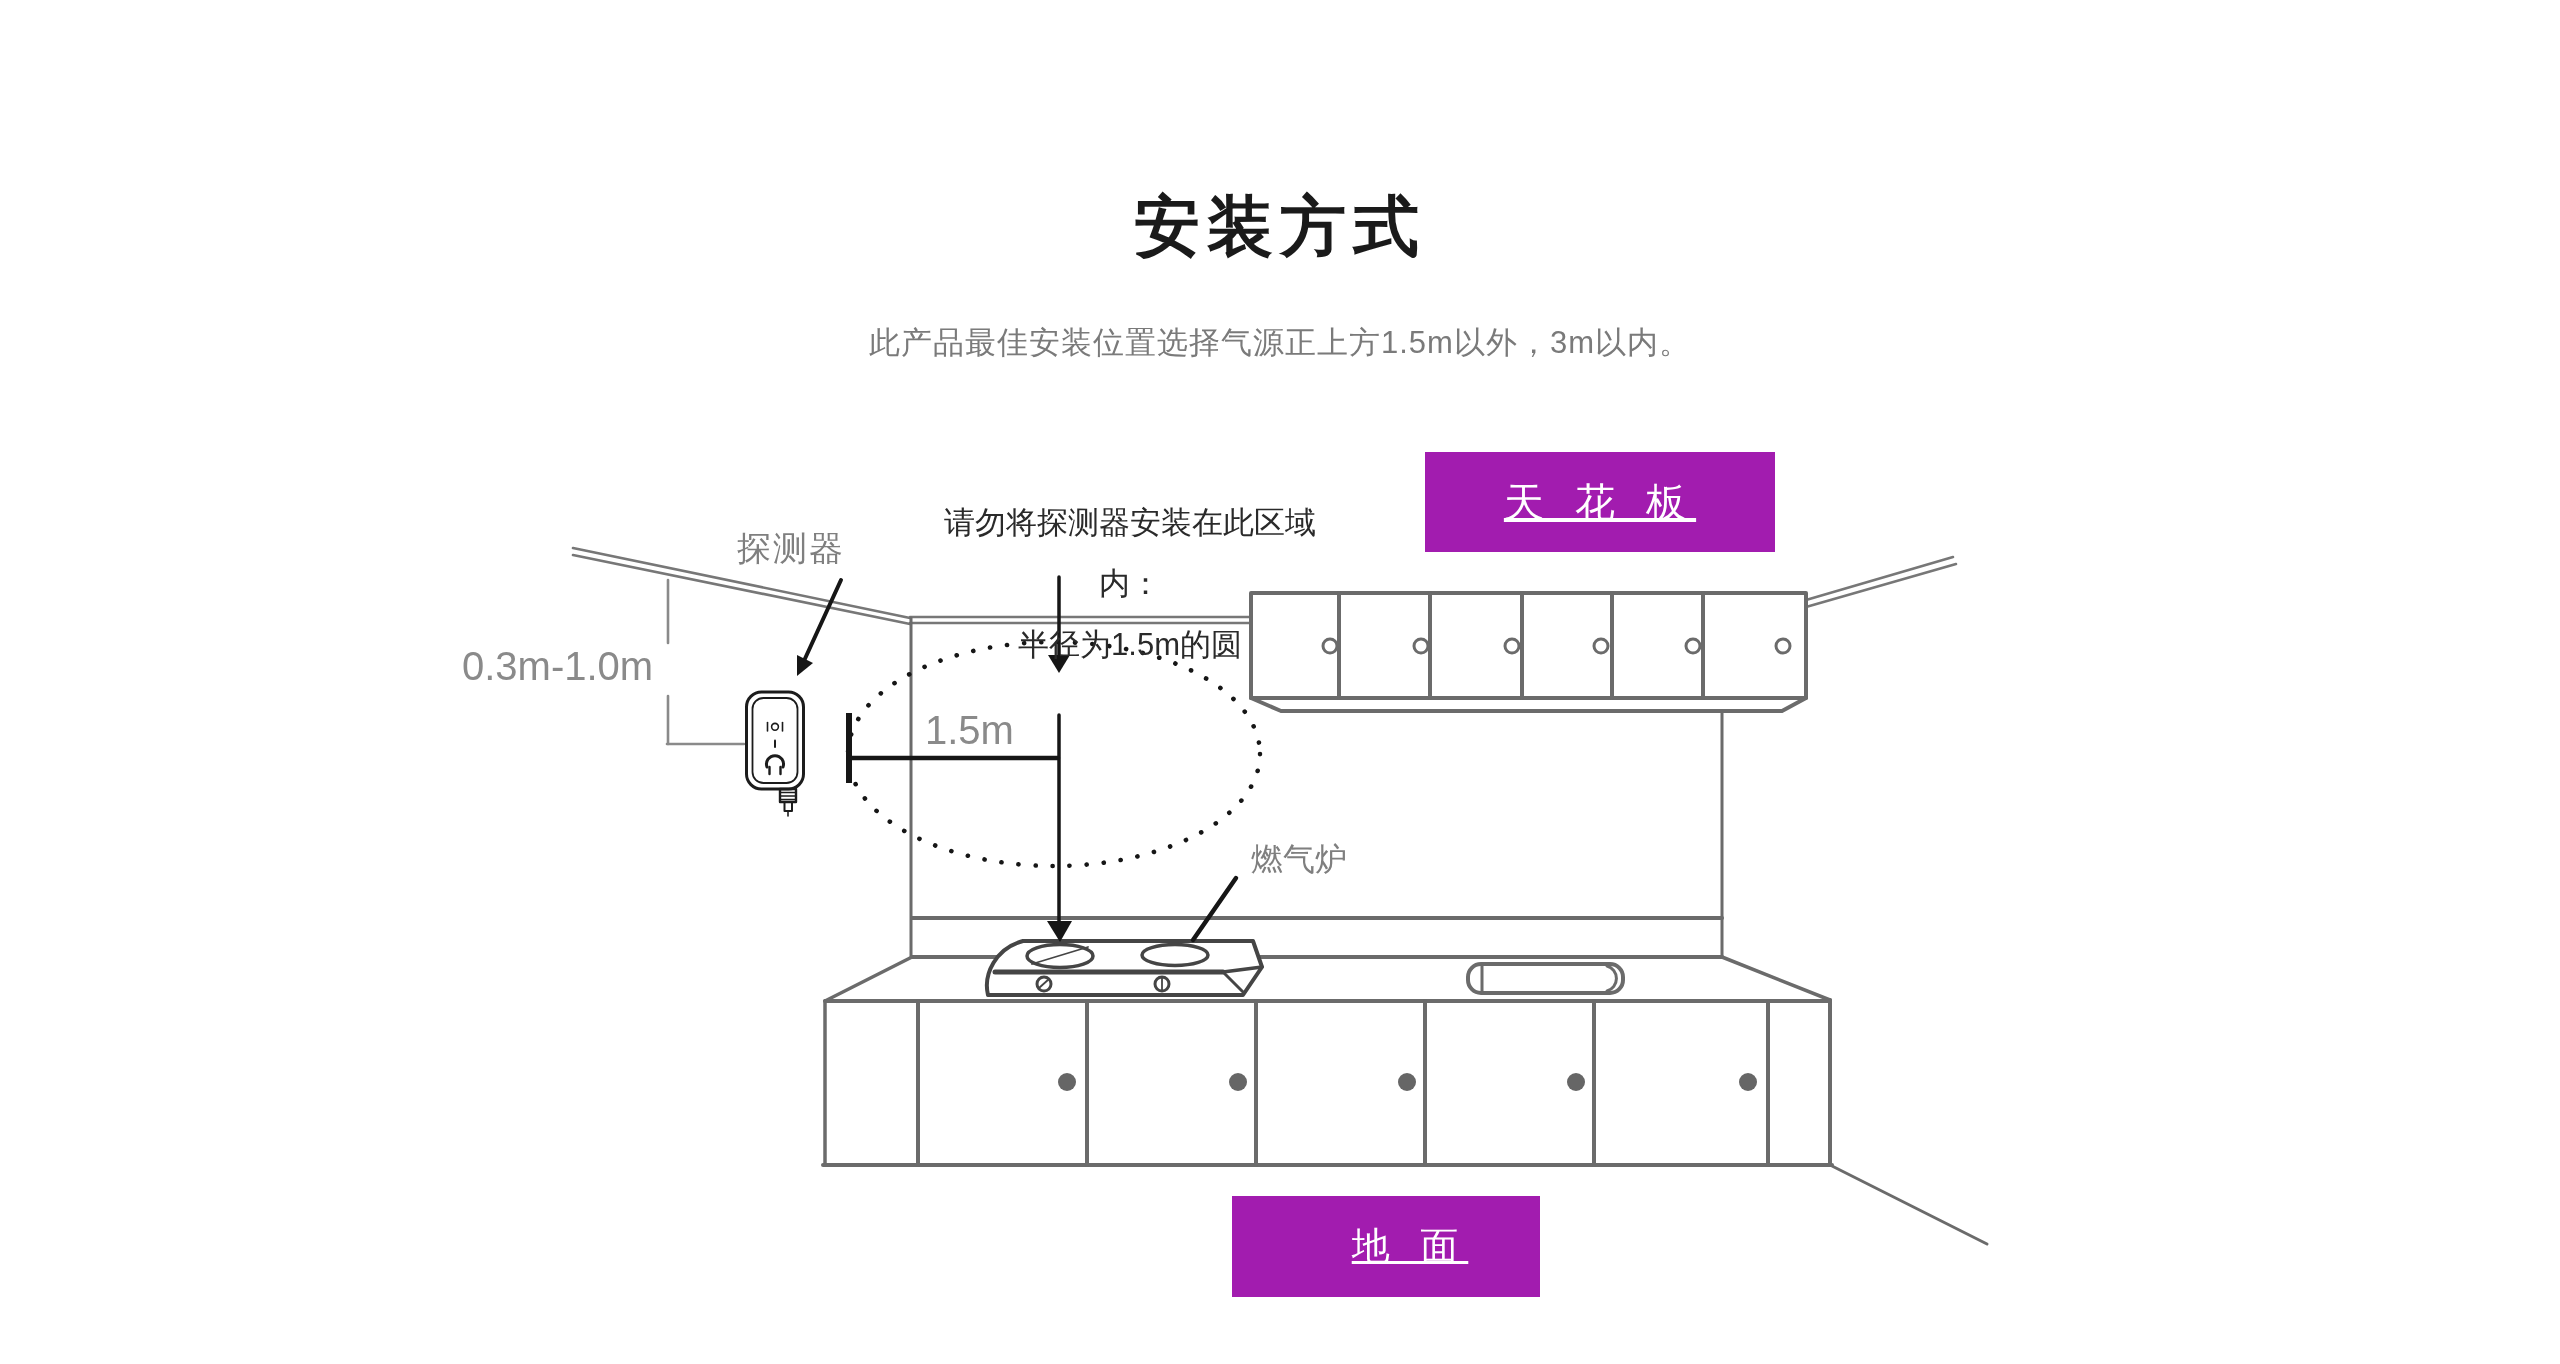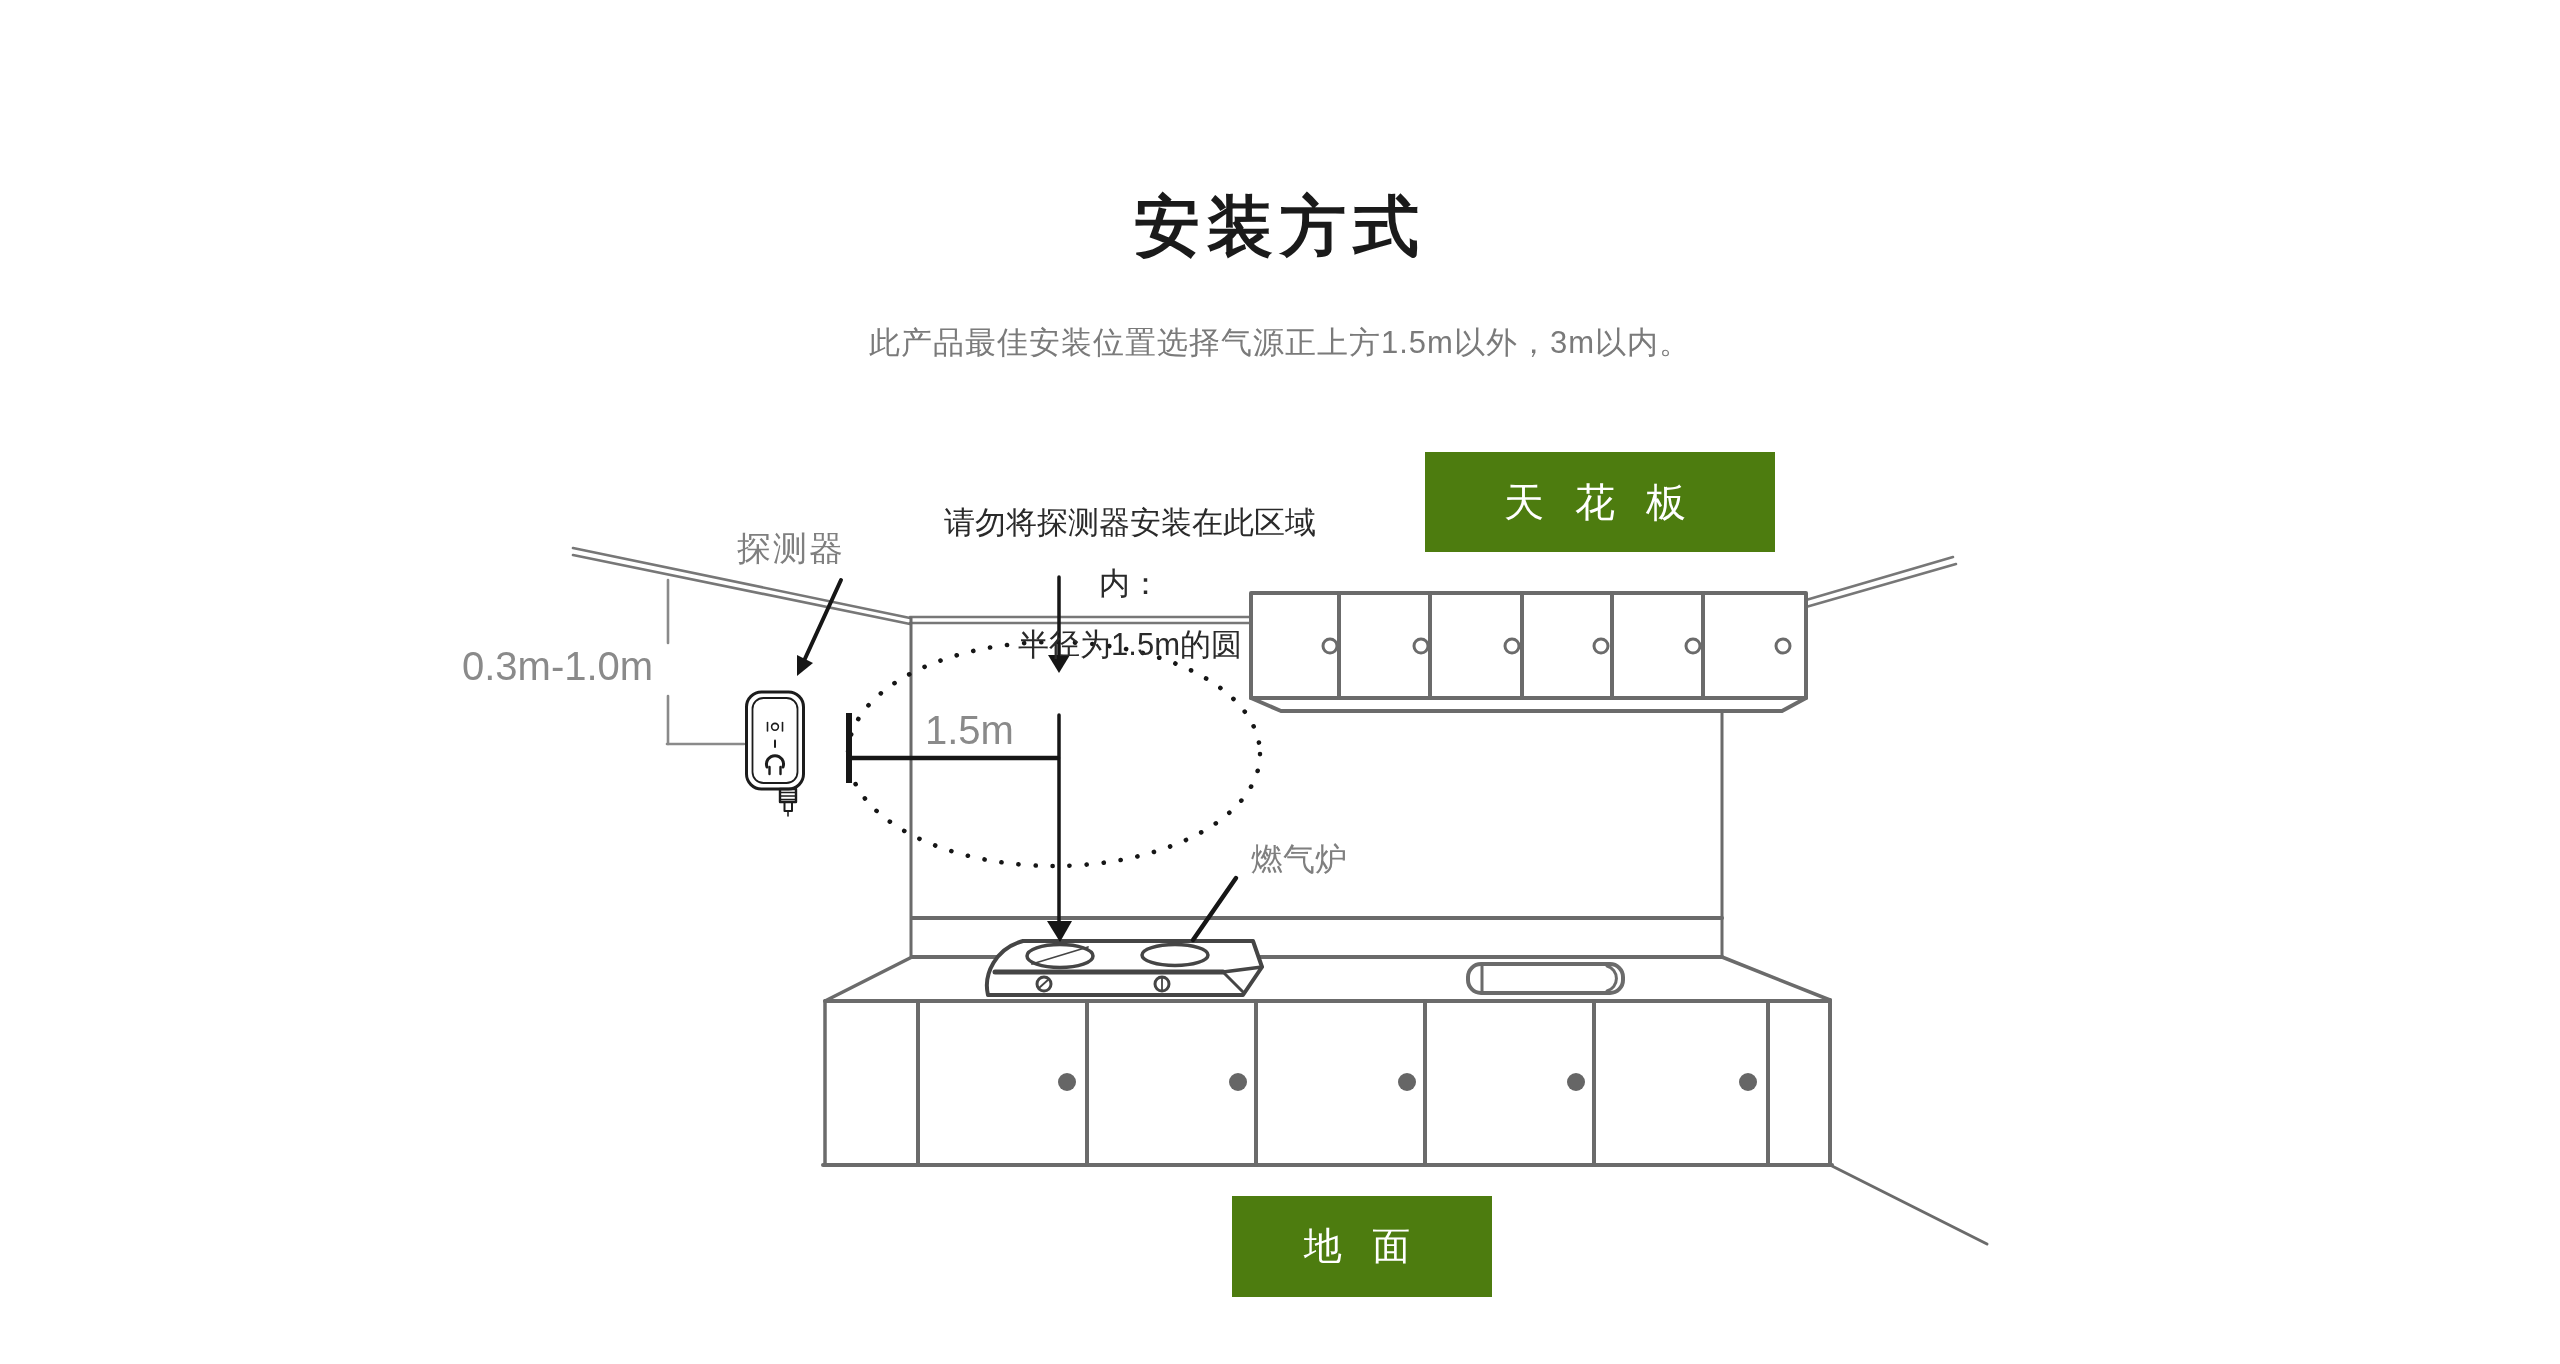--- a/index.html
+++ b/index.html
@@ -19,25 +19,25 @@
   .note{
     left:930px;top:492px;width:400px;text-align:center;
     font-size:31px;line-height:61px;color:#2a2a2a;
   }
   .lbl{color:#7f7f7f;}
   .lbl-detector{left:691px;top:526px;width:200px;text-align:center;font-size:34px;letter-spacing:2px;}
   .lbl-range{left:462px;top:644px;width:300px;font-size:40px;color:#8a8a8a;}
   .lbl-radius{left:925px;top:708px;font-size:40px;color:#8a8a8a;}
   .lbl-stove{left:1199px;top:838px;width:200px;text-align:center;font-size:32px;}
   .tagbox{
-    background:#4d7c0f;color:#ffffff;text-align:center;
-    display:flex;align-items:center;justify-content:center;
+    background:#a21caf;color:#ffffff;text-align:center;
+    display:flex;align-items:center;justify-content:center;text-decoration:underline;
   }
   .tag-ceiling{left:1425px;top:452px;width:350px;height:100px;font-size:40px;letter-spacing:10px;}
-  .tag-ground{left:1232px;top:1196px;width:260px;height:101px;font-size:38px;letter-spacing:10px;}
+  .tag-ground{left:1232px;top:1196px;width:260px;height:101px;font-size:38px;letter-spacing:10px;padding-left:48px;}
   svg{display:block;}
 </style>
 </head>
 <body>
 
 <div class="stage">
 
   <div class="abs page-title">安装方式</div>
   <div class="abs page-subtitle">此产品最佳安装位置选择气源正上方1.5m以外，3m以内。</div>
 

